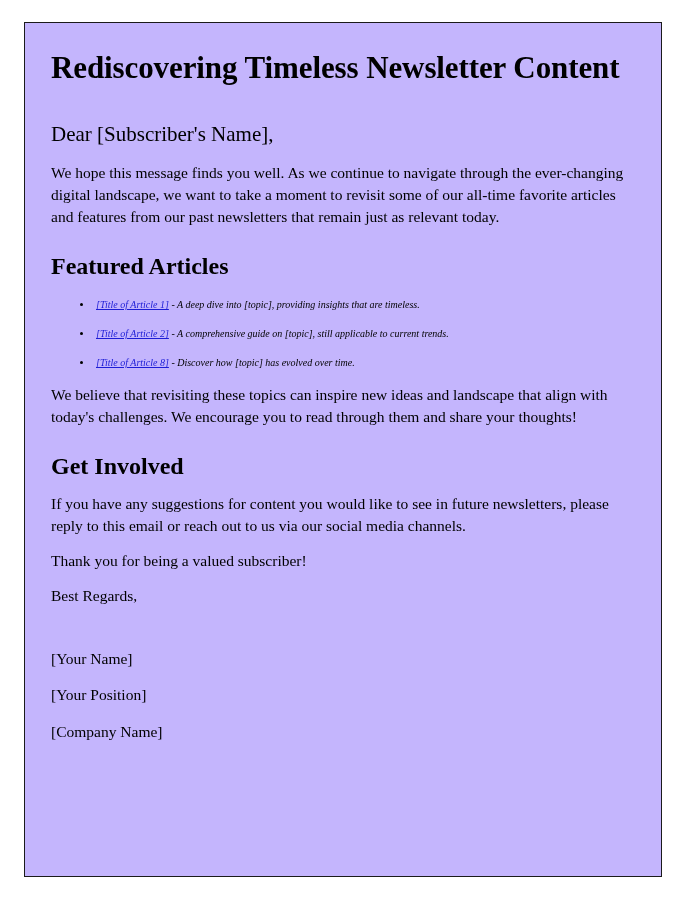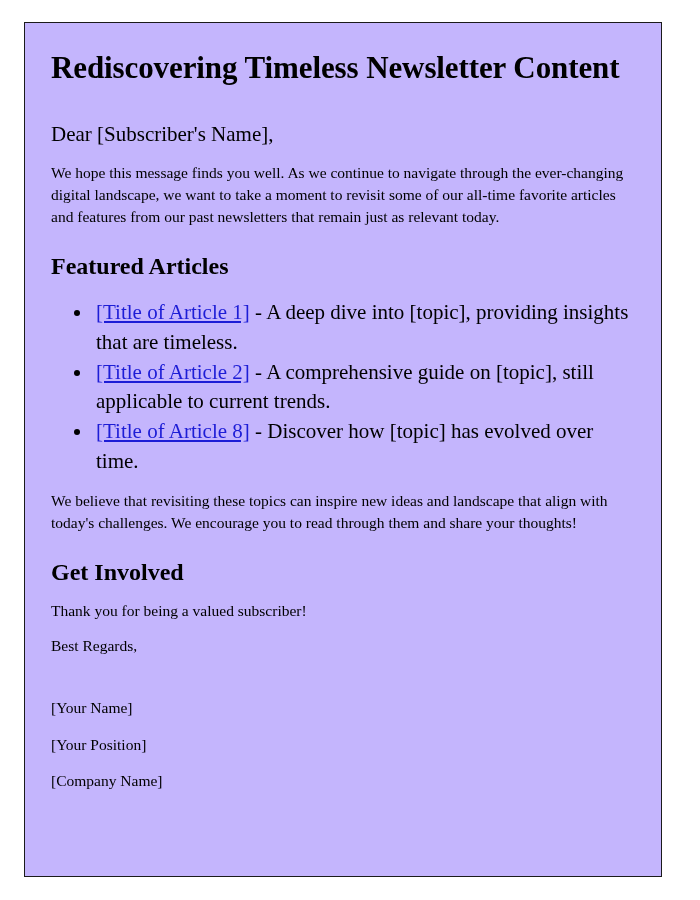--- a/index.html
+++ b/index.html
@@ -51,24 +51,25 @@
     font-weight: bold;
     line-height: 1.2;
     margin: 24px 0 0 0;
   }
   ul.article-list {
     margin: 17px 0 0 0;
     padding-left: 42px;
     list-style-type: disc;
   }
   ul.article-list li {
-    font-size: 21px;
+    font-size: 10px;
     line-height: 1.42;
-    margin: 0 0 0 0;
+    margin: 15px 0 0 0;
     padding-left: 3px;
+    font-style: italic;
   }
   a.article-link {
     color: #1d1dd6;
     text-decoration: underline;
   }
   .signature-block {
     font-size: 15.5px;
     line-height: 1.18;
     margin: 24px 0 0 0;
     white-space: pre-line;
@@ -98,20 +99,21 @@
       </li>
       <li>
         <a class="article-link" href="#">[Title of Article 8]</a><span> - Discover how [topic] has evolved over time.</span>
       </li>
     </ul>
 
     <p class="body-par">We believe that revisiting these topics can inspire new ideas and landscape that align with today's challenges. We encourage you to read through them and share your thoughts!</p>
 
     <h2 class="section-head">Get Involved</h2>
 
+    <p class="body-par">If you have any suggestions for content you would like to see in future newsletters, please reply to this email or reach out to us via our social media channels.</p>
 
     <p class="body-par">Thank you for being a valued subscriber!</p>
 
     <p class="body-par">Best Regards,</p>
 
     <div class="signature-block">
       <span class="sig-line">[Your Name]</span>
       <span class="sig-line">[Your Position]</span>
       <span class="sig-line">[Company Name]</span>
     </div>

